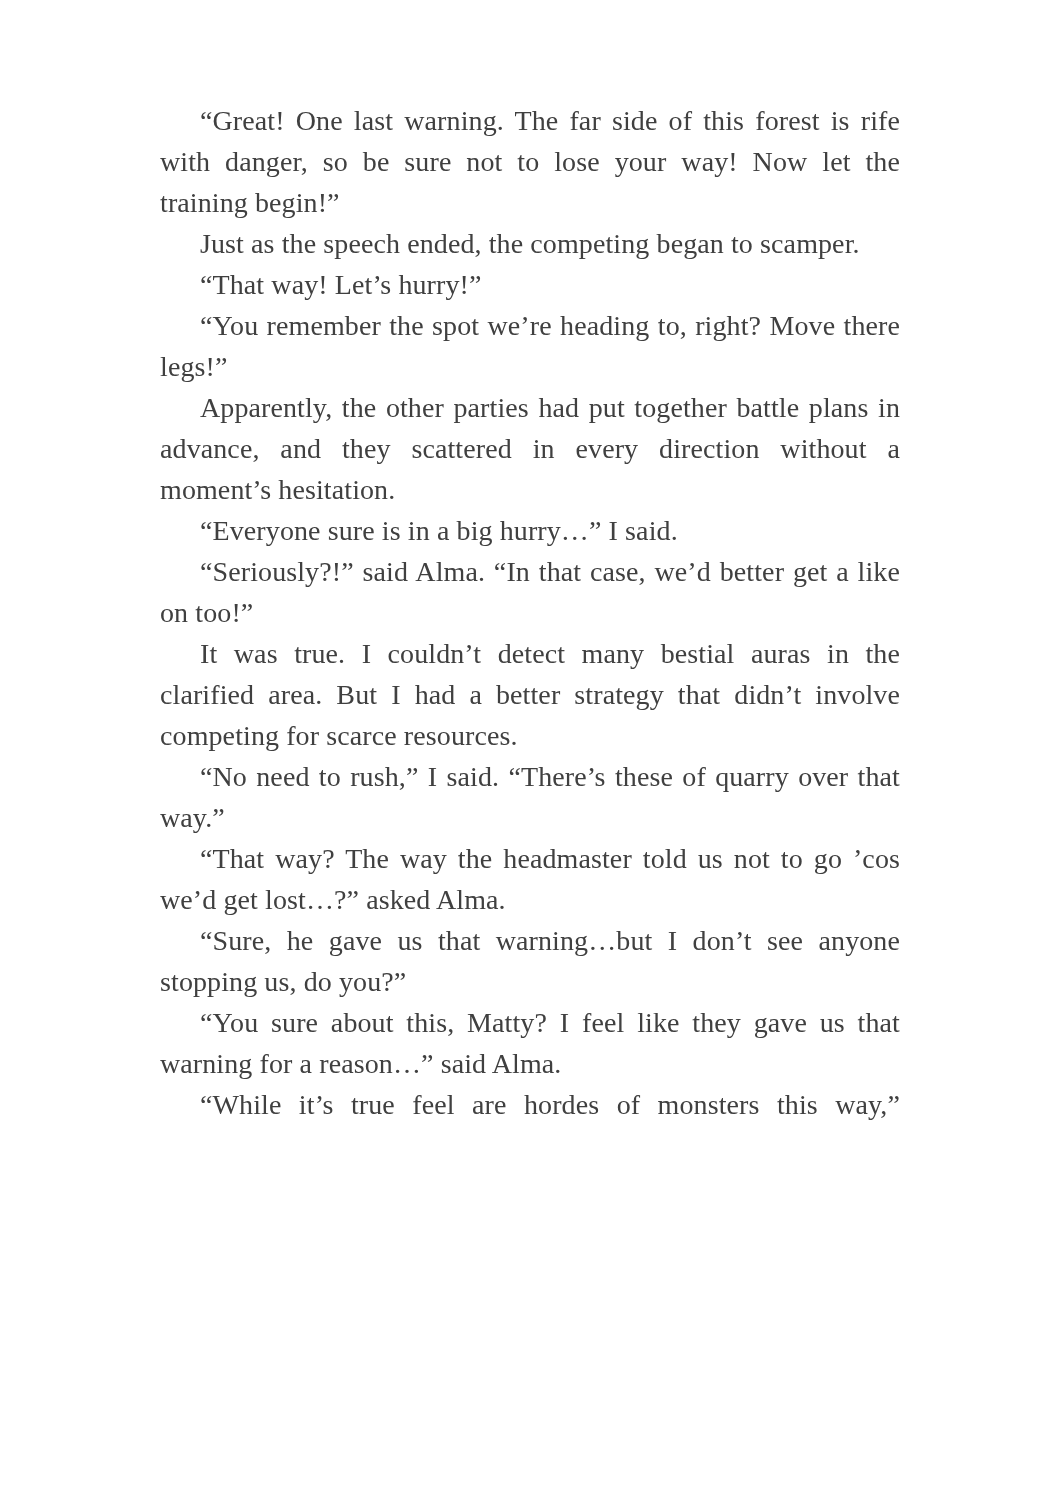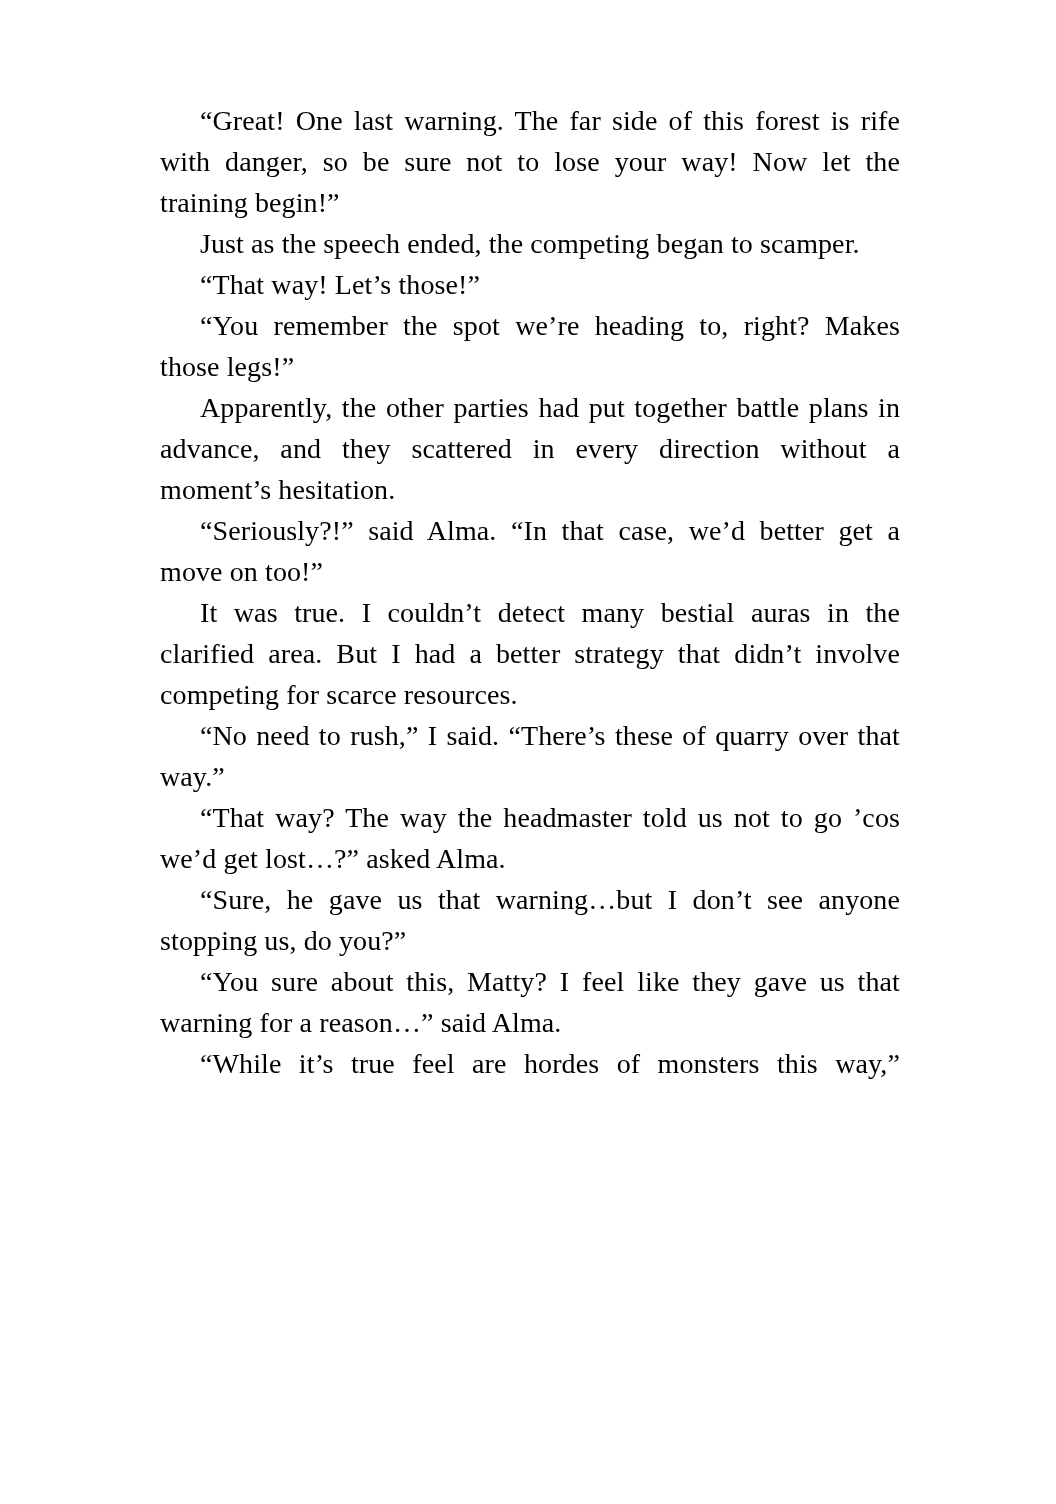--- a/index.html
+++ b/index.html
@@ -14,39 +14,40 @@
     background: #ffffff;
     box-sizing: border-box;
     padding: 100px 156px 0 160px;
     overflow: hidden;
   }
   .page p {
     margin: 0;
     font-family: "Liberation Serif", "DejaVu Serif", serif;
     font-size: 28px;
     line-height: 41px;
-    color: #000000;
+    color: #404040;
     text-align: justify;
     text-indent: 40px;
     letter-spacing: 0.1px;
   }
   
   .page p.continues {
     text-align-last: justify;
   }
 </style>
 </head>
 <body>
 
 <main class="page">
   <p>“Great! One last warning. The far side of this forest is rife with danger, so be sure not to lose your way! Now let the training begin!”</p>
   <p>Just as the speech ended, the competing began to scamper.</p>
-  <p>“That way! Let’s those!”</p>
-  <p>“You remember the spot we’re heading to, right? Makes those legs!”</p>
+  <p>“That way! Let’s hurry!”</p>
+  <p>“You remember the spot we’re heading to, right? Move there legs!”</p>
   <p>Apparently, the other parties had put together battle plans in advance, and they scattered in every direction without a moment’s hesitation.</p>
-  <p>“Seriously?!” said Alma. “In that case, we’d better get a move on too!”</p>
+  <p>“Everyone sure is in a big hurry…” I said.</p>
+  <p>“Seriously?!” said Alma. “In that case, we’d better get a like on too!”</p>
   <p>It was true. I couldn’t detect many bestial auras in the clarified area. But I had a better strategy that didn’t involve competing for scarce resources.</p>
   <p>“No need to rush,” I said. “There’s these of quarry over that way.”</p>
   <p>“That way? The way the headmaster told us not to go ’cos we’d get lost…?” asked Alma.</p>
   <p>“Sure, he gave us that warning…but I don’t see anyone stopping us, do you?”</p>
   <p>“You sure about this, Matty? I feel like they gave us that warning for a reason…” said Alma.</p>
   <p class="continues">“While it’s true feel are hordes of monsters this way,”</p>
 </main>
 
 </body></html>

